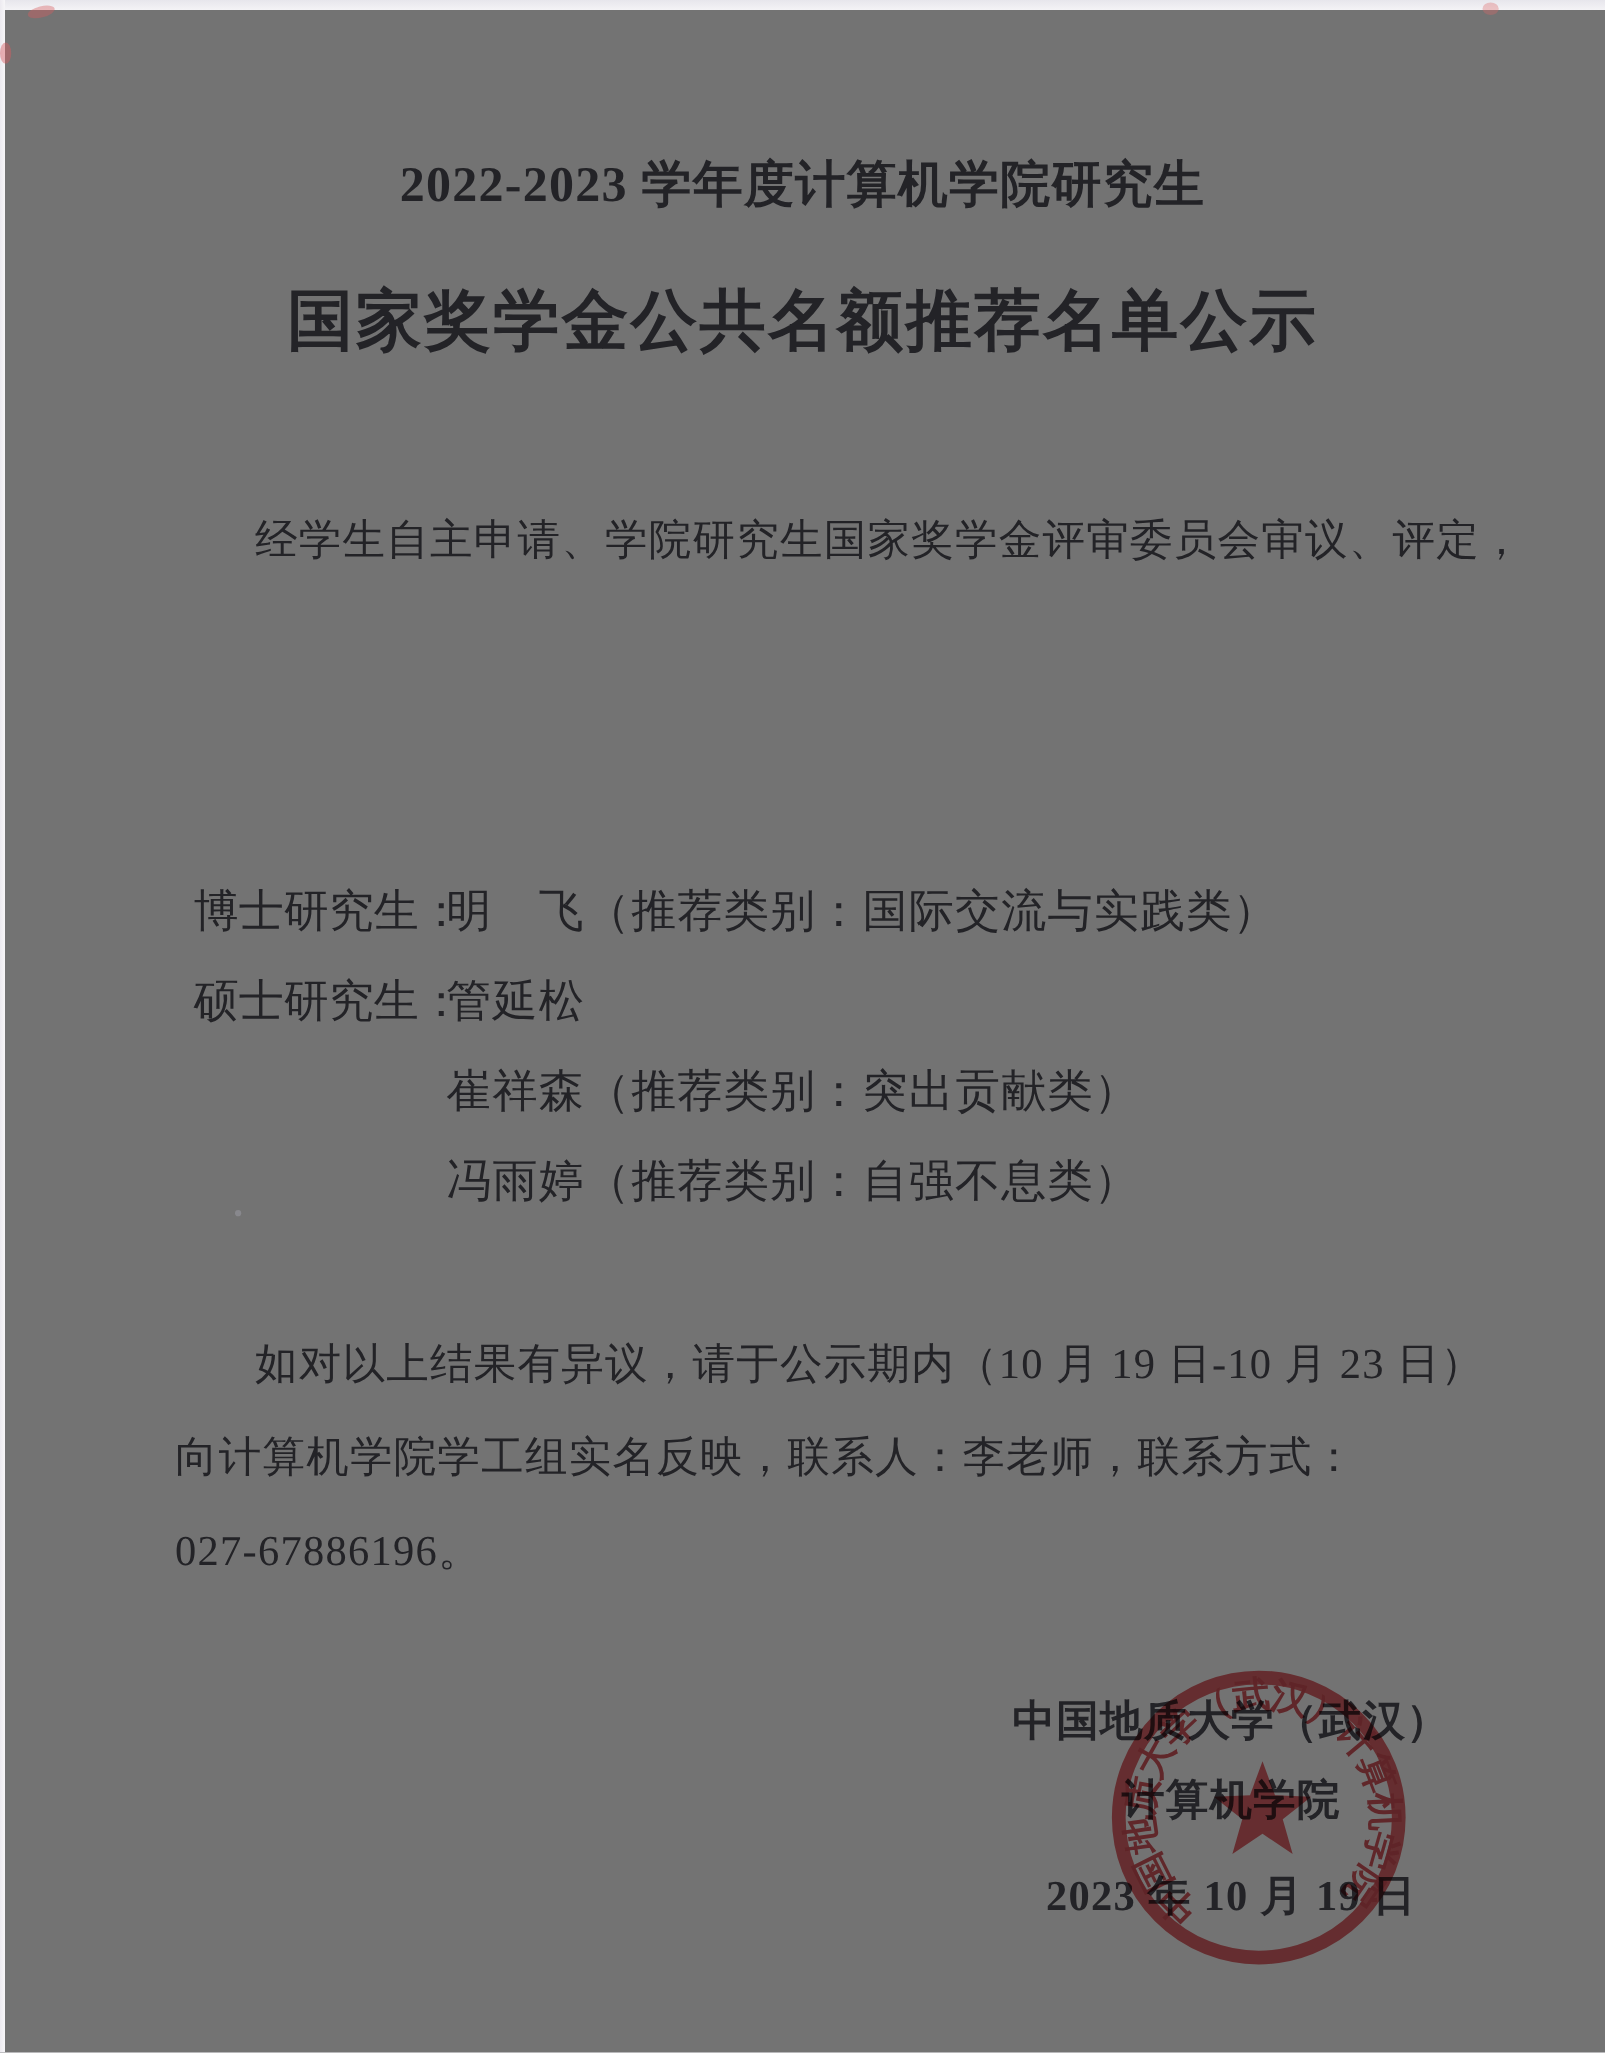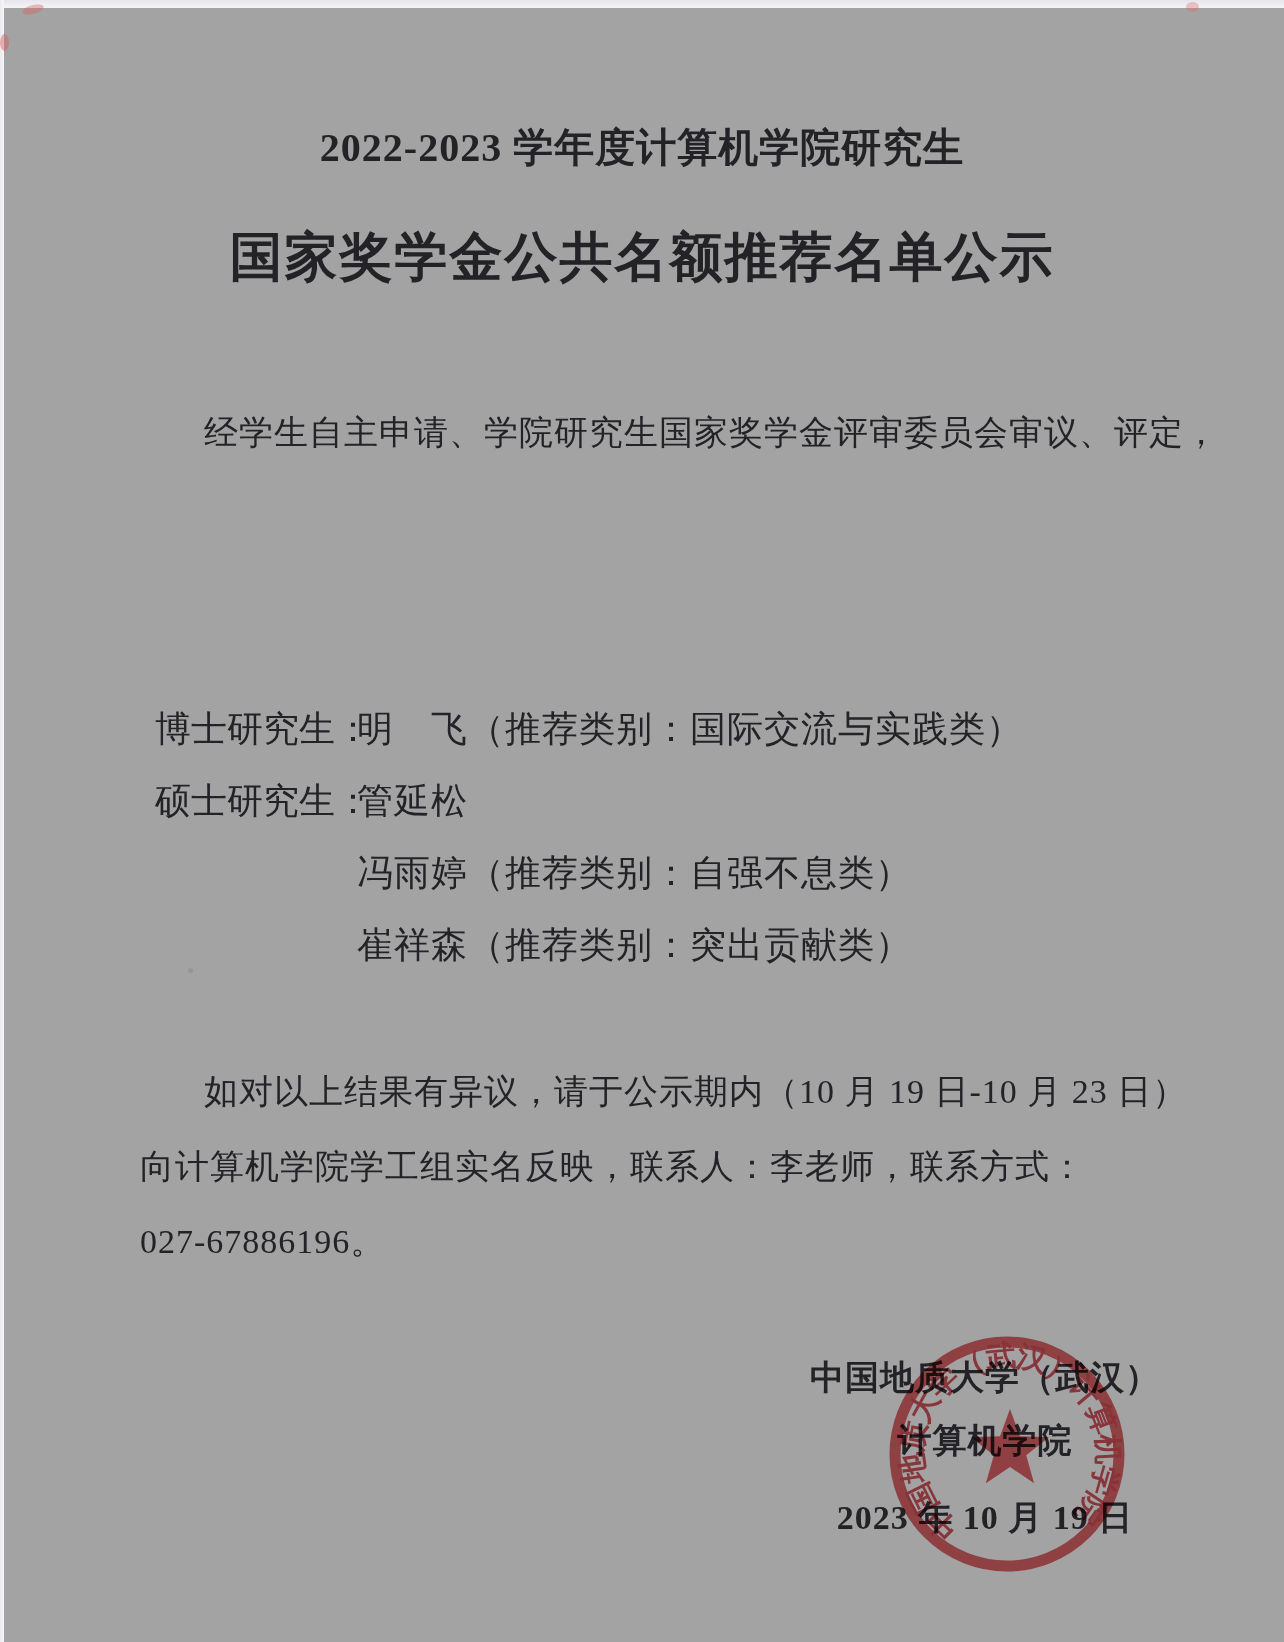--- a/index.html
+++ b/index.html
@@ -1,20 +1,20 @@
 <!DOCTYPE html>
 <html><head>
 <meta charset="utf-8">
 <style>
   html,body{margin:0;padding:0;background:#d8d8dc;}
   .page{
     position:relative;
     width:1284px;height:1642px;
     margin:0 auto;
-    background:#a3a3a3;
+    background:#737373;
     overflow:hidden;
     font-family:"Liberation Serif","DejaVu Serif",serif;
     color:#232327;
   }
   
   .edge-top{position:absolute;left:0;top:0;width:1284px;height:8px;
     background:linear-gradient(#e7e6ec,#f4f3f6);}
   .edge-left{position:absolute;left:0;top:0;width:4px;height:1642px;
     background:linear-gradient(90deg,#eceaf0,#f7f6f8);}
   .speck{position:absolute;border-radius:50%;}
@@ -77,27 +77,27 @@
       <span class="reco-label">博士研究生：</span>
       <span class="reco-name">明　飞</span>
       <span class="reco-cat">（推荐类别：国际交流与实践类）</span>
     </div>
     <div class="reco-row">
       <span class="reco-label">硕士研究生：</span>
       <span class="reco-name">管延松</span>
     </div>
     <div class="reco-row">
       <span class="reco-label"></span>
-      <span class="reco-name">冯雨婷</span>
-      <span class="reco-cat">（推荐类别：自强不息类）</span>
+      <span class="reco-name">崔祥森</span>
+      <span class="reco-cat">（推荐类别：突出贡献类）</span>
     </div>
     <div class="reco-row">
       <span class="reco-label"></span>
-      <span class="reco-name">崔祥森</span>
-      <span class="reco-cat">（推荐类别：突出贡献类）</span>
+      <span class="reco-name">冯雨婷</span>
+      <span class="reco-cat">（推荐类别：自强不息类）</span>
     </div>
   </div>
 
   <div class="para para-2">
     <div class="line indent">如对以上结果有异议，请于公示期内（10 月 19 日-10 月 23 日）</div>
     <div class="line">向计算机学院学工组实名反映，联系人：李老师，联系方式：</div>
     <div class="line">027-67886196。</div>
   </div>
 
   <div class="signature">

